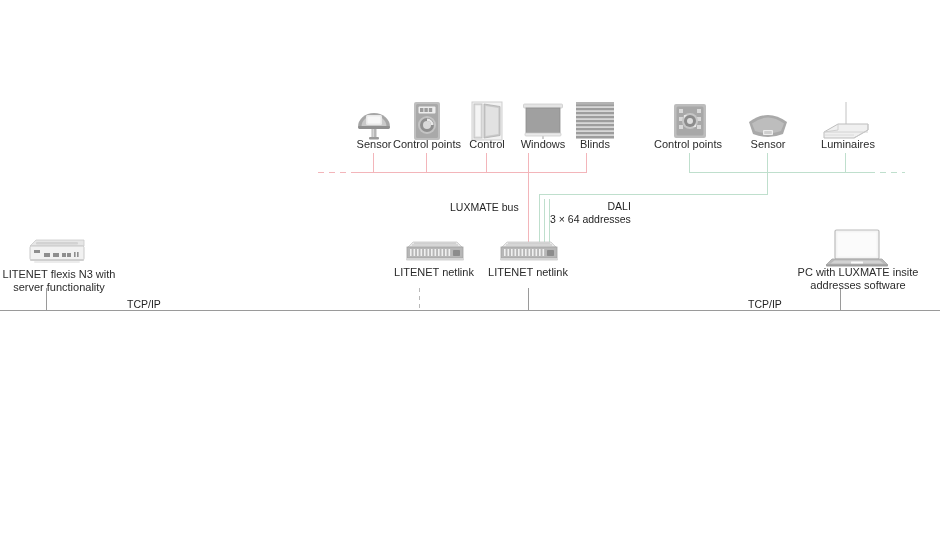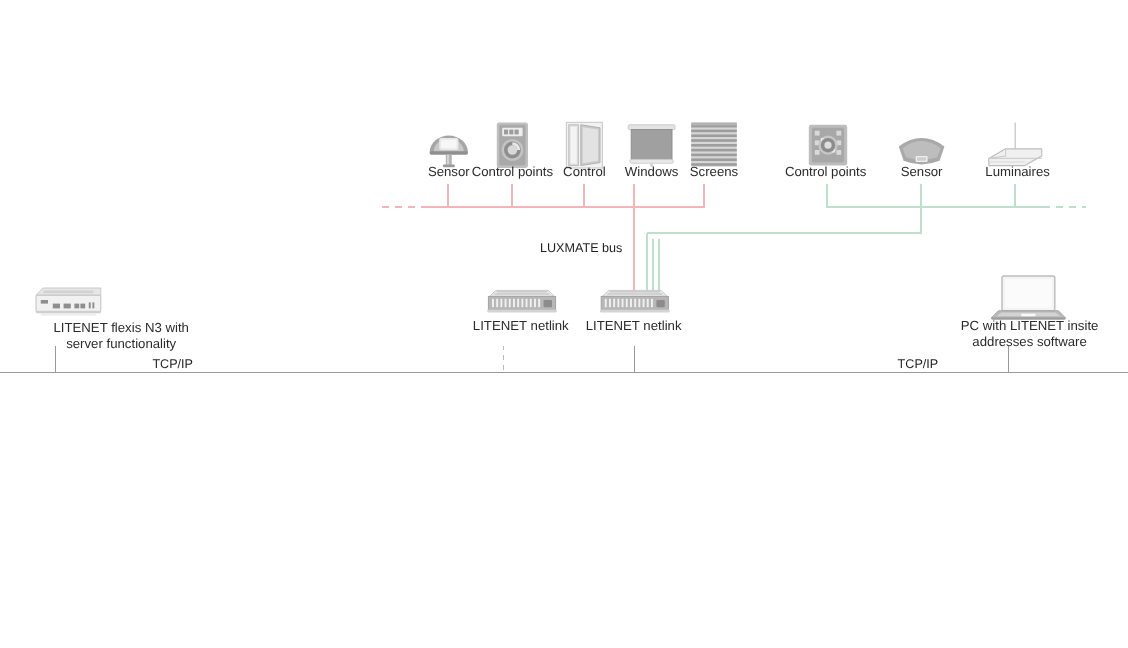--- a/index.html
+++ b/index.html
@@ -61,20 +61,24 @@
 
       <line x1="46.5" y1="288" x2="46.5" y2="311" stroke="#9a9a9a" stroke-width="1.1"></line>
       <line x1="419.5" y1="288" x2="419.5" y2="311" stroke="#b9b9b9" stroke-width="1.1" stroke-dasharray="4 4"></line>
       <line x1="528.5" y1="288" x2="528.5" y2="311" stroke="#9a9a9a" stroke-width="1.1"></line>
       <line x1="840.5" y1="288" x2="840.5" y2="311" stroke="#9a9a9a" stroke-width="1.1"></line>
     </g>
   </svg>
 
   <div class="buslabel" style="left:450px;top:201px;">LUXMATE bus</div>
 
+  <div class="buslabel" style="left:550px;top:200px;">
+    <span>DALI</span><br>
+    <span>3 × 64 addresses</span>
+  </div>
 
   <div class="buslabel" style="left:127px;top:298px;">TCP/IP</div>
   <div class="buslabel" style="left:748px;top:298px;">TCP/IP</div>
 
   <div class="node">
     <div class="icon-wrap" style="left:352px;top:100px;width:44px;height:42px;">
       <svg class="gi" width="42" height="42" viewBox="0 0 42 42">
         <path d="M5 27 A16 14 0 0 1 37 27 Z" fill="#a6a6a6"></path>
         <path d="M8.5 26.5 A12.5 11 0 0 1 33.5 26.5 Z" fill="#c9c9c9"></path>
         <rect x="13" y="15" width="16" height="10" rx="1.5" fill="#e9e9e9"></rect>
@@ -143,21 +147,21 @@
           <rect x="3" y="16" width="38" height="2.2"></rect>
           <rect x="3" y="20" width="38" height="2.2"></rect>
           <rect x="3" y="24" width="38" height="2.2"></rect>
           <rect x="3" y="28" width="38" height="2.2"></rect>
           <rect x="3" y="32" width="38" height="2.2"></rect>
           <rect x="3" y="36" width="38" height="2.2"></rect>
         </g>
         <rect x="3" y="2" width="38" height="2.6" fill="#b3b3b3"></rect>
       </svg>
     </div>
-    <div class="cap" style="left:565px;top:138px;width:60px;">Screens</div>
+    <div class="cap" style="left:565px;top:138px;width:60px;">Blinds</div>
   </div>
 
   <div class="node">
     <div class="icon-wrap" style="left:671px;top:100px;width:38px;height:42px;">
       <svg class="gi" width="38" height="40" viewBox="0 0 38 40">
         <rect x="3" y="2" width="32" height="34" rx="2" fill="#bdbdbd"></rect>
         <rect x="5.5" y="4.5" width="27" height="29" rx="1.5" fill="#a8a8a8"></rect>
         <g fill="#d9d9d9">
           <rect x="8" y="7" width="4" height="4"></rect>
           <rect x="8" y="15" width="4" height="4"></rect>
@@ -214,21 +218,21 @@
           <rect x="31" y="15" width="6" height="4"></rect>
           <rect x="40" y="15" width="4" height="4"></rect>
           <rect x="45" y="15" width="4" height="4"></rect>
           <rect x="52" y="14" width="1.6" height="5"></rect>
           <rect x="55" y="14" width="1.6" height="5"></rect>
         </g>
         <rect x="8" y="21" width="54" height="2" rx="1" fill="#cfcfcf"></rect>
         <rect x="12" y="23" width="46" height="2" rx="1" fill="#ececec"></rect>
       </svg>
     </div>
-    <div class="cap wrap" style="left:12px;top:268px;width:118px;line-height:13px;padding-left:30px;">
+    <div class="cap wrap" style="left:0px;top:268px;width:118px;line-height:13px;">
       <span>LITENET flexis N3 with</span><br>
       <span>server functionality</span>
     </div>
   </div>
 
   <div class="node">
     <div class="icon-wrap" style="left:402px;top:240px;width:66px;height:26px;">
       <svg class="dev" width="66" height="26" viewBox="0 0 66 26">
         <path d="M6 7 L11 2 L55 2 L60 7 Z" fill="#e9e9e9" stroke="#c8c8c8" stroke-width="0.8"></path>
         <g stroke="#b4b4b4" stroke-width="0.7">
@@ -292,18 +296,18 @@
       <svg class="dev" width="66" height="40" viewBox="0 0 66 40">
         <rect x="11" y="2" width="44" height="29" rx="1.5" fill="#f4f4f4" stroke="#bcbcbc" stroke-width="1.2"></rect>
         <rect x="13.5" y="4.5" width="39" height="24" fill="#fbfbfb"></rect>
         <path d="M8 31 L58 31 L64 37 L2 37 Z" fill="#b9b9b9" stroke="#a5a5a5" stroke-width="0.8"></path>
         <path d="M10.5 32.5 L55.5 32.5 L59.5 35.6 L6.5 35.6 Z" fill="#d3d3d3"></path>
         <rect x="27" y="33.4" width="12" height="2.2" rx="0.6" fill="#fafafa"></rect>
         <rect x="2" y="36.6" width="62" height="1.8" rx="0.9" fill="#9e9e9e"></rect>
       </svg>
     </div>
     <div class="cap wrap" style="left:792px;top:266px;width:132px;line-height:13px;">
-      <span>PC with LITENET insite</span><br>
+      <span>PC with LUXMATE insite</span><br>
       <span>addresses software</span>
     </div>
   </div>
 
 </div>
 
 </body></html>

